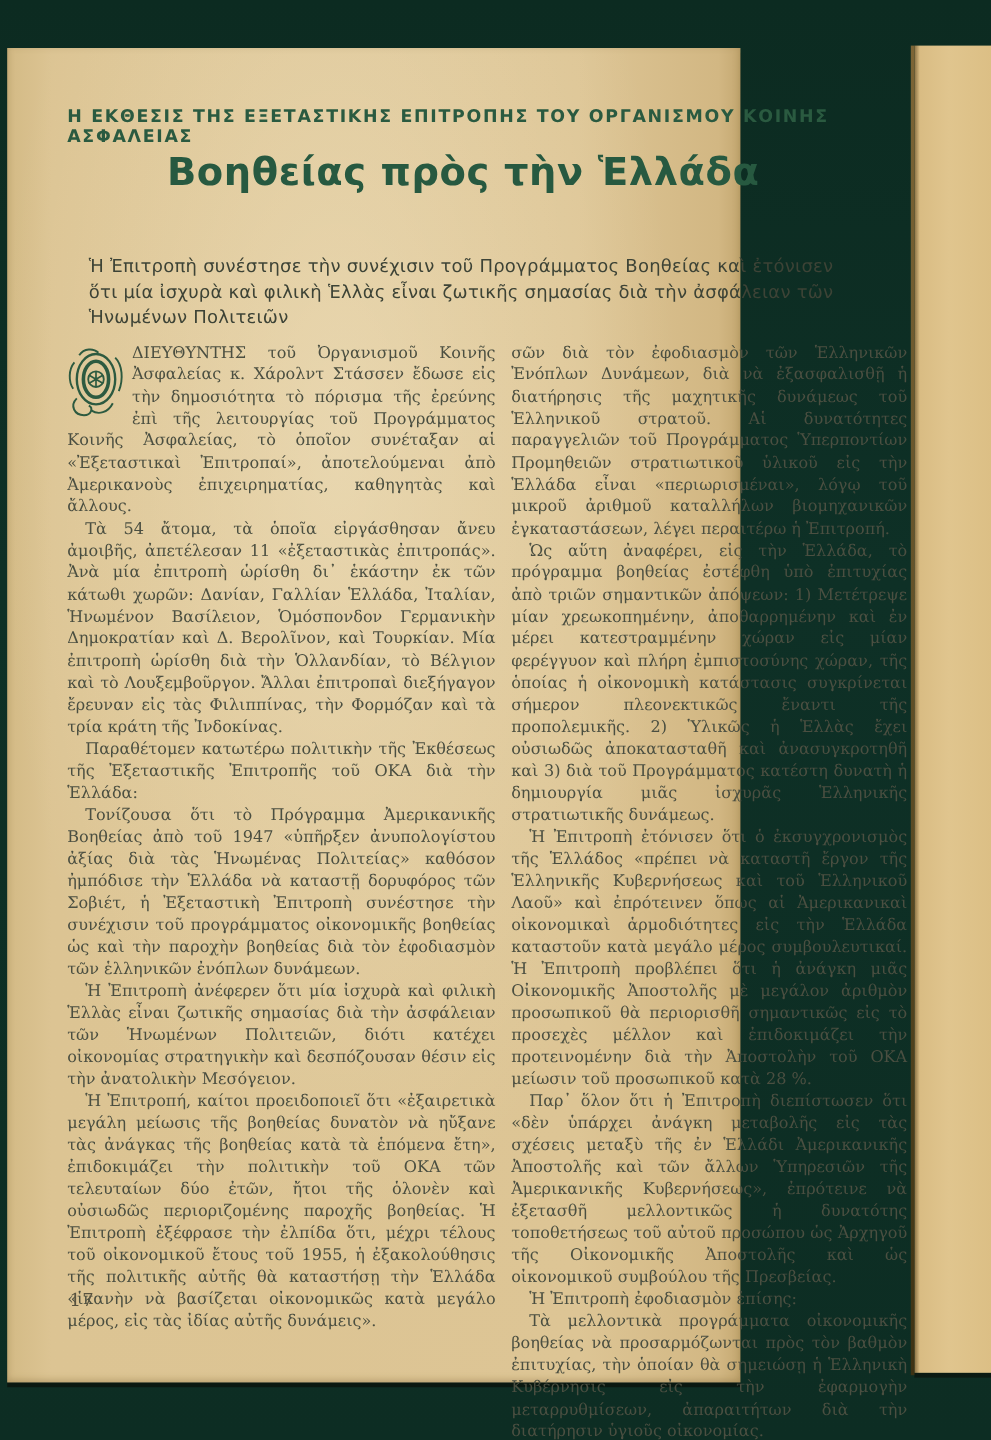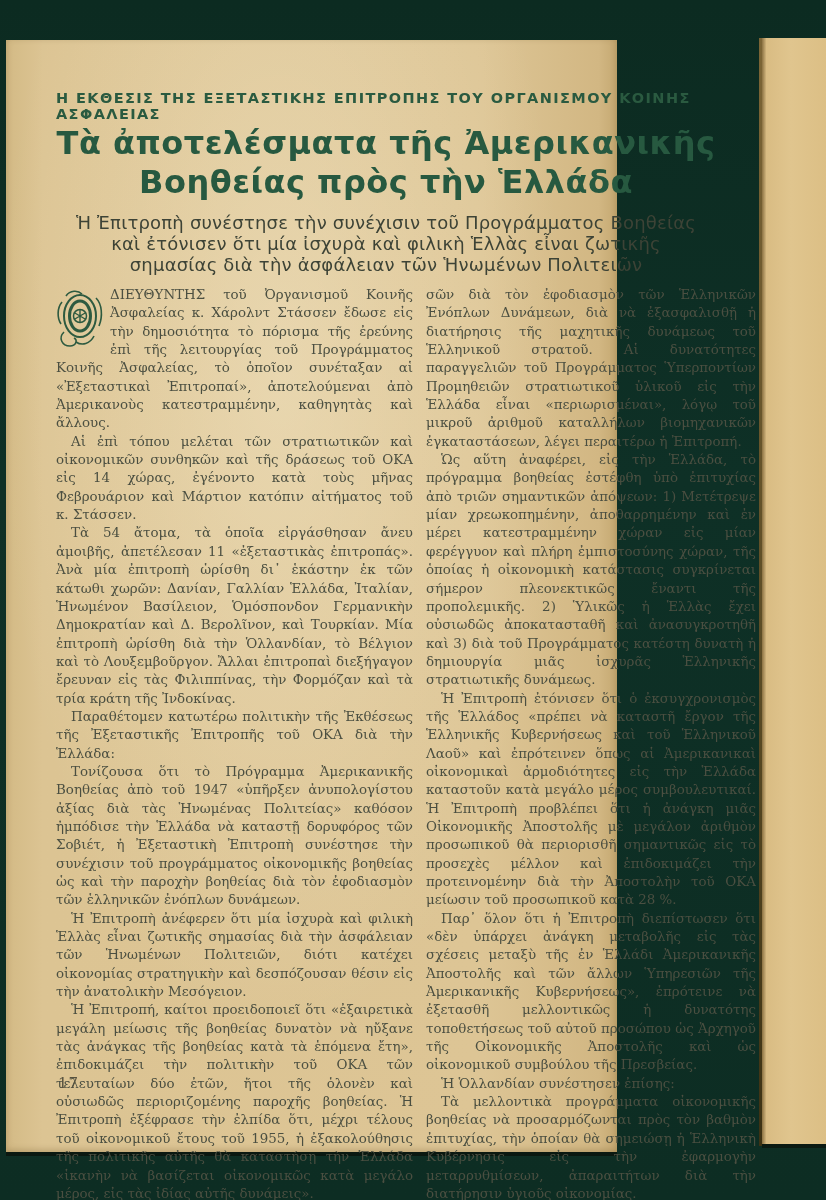--- a/index.html
+++ b/index.html
@@ -30,23 +30,23 @@
     position:absolute;left:50px;top:50px;width:670px;
     font-family:"DejaVu Sans", sans-serif;font-weight:bold;
     font-size:14.5px;letter-spacing:1.4px;color:#2a5a40;
   }
   .title{
     position:absolute;left:30px;top:84px;width:700px;text-align:center;
     font-family:"DejaVu Sans", sans-serif;font-weight:bold;color:#275940;
     font-size:32px;line-height:39px;letter-spacing:.5px;
   }
   .subtitle{
-    position:absolute;left:68px;top:172px;width:624px;text-align:center;
+    position:absolute;left:68px;top:172px;width:624px;text-align:left;
     font-family:"DejaVu Sans", sans-serif;color:#3d4336;
-    font-size:18px;line-height:21px;letter-spacing:.2px;
+    font-size:15px;line-height:21px;letter-spacing:.2px;
   }
   .columns{
     position:absolute;left:50px;top:246px;width:700px;display:flex;gap:13px;
   }
   .col{color:#4b4f41;font-size:13.4px;line-height:18.35px;text-align:justify;}
   .col-left{width:357px;}
   .col-right{width:330px;}
   .col p{margin:0;text-indent:15px;}
   .col p.noindent{text-indent:0;}
   .dropcap{
@@ -61,21 +61,20 @@
 <body>
 
 <div class="next-page-edge"></div>
 <div class="crease"></div>
 
 <div class="page">
 
   <div class="kicker">Η ΕΚΘΕΣΙΣ ΤΗΣ ΕΞΕΤΑΣΤΙΚΗΣ ΕΠΙΤΡΟΠΗΣ ΤΟΥ ΟΡΓΑΝΙΣΜΟΥ ΚΟΙΝΗΣ ΑΣΦΑΛΕΙΑΣ</div>
 
   <div class="title">
-    <div>Τὰ ἀποτελέσματα τῆς Ἀμερικανικῆς</div>
     <div>Βοηθείας πρὸς τὴν Ἑλλάδα</div>
   </div>
 
   <div class="subtitle">Ἡ Ἐπιτροπὴ συνέστησε τὴν συνέχισιν τοῦ Προγράμματος Βοηθείας καὶ ἐτόνισεν ὅτι μία ἰσχυρὰ καὶ φιλικὴ Ἑλλὰς εἶναι ζωτικῆς σημασίας διὰ τὴν ἀσφάλειαν τῶν Ἡνωμένων Πολιτειῶν</div>
 
   <div class="columns">
 
     <div class="col col-left">
       <p class="noindent">
         <span class="dropcap">
@@ -83,37 +82,36 @@
             <g fill="none" stroke="#2d5a40" stroke-width="2">
               <path d="M6 14 C1 20,1 30,5 36 M8 44 C2 50,6 58,14 58 C20 58,22 52,18 50" stroke-width="1.6"></path>
               <path d="M40 10 C46 16,47 28,43 38" stroke-width="1.6"></path>
               <ellipse cx="24" cy="28" rx="16" ry="21"></ellipse>
               <ellipse cx="24" cy="28" rx="10.5" ry="15" stroke-width="3"></ellipse>
               <circle cx="24" cy="28" r="6.5" stroke-width="1.5"></circle>
               <path d="M24 21.5 L24 34.5 M18 24.5 L30 31.5 M18 31.5 L30 24.5" stroke-width="1.4"></path>
               <path d="M10 8 C14 2,22 2,26 6 M38 48 C34 56,26 58,20 54" stroke-width="1.6"></path>
             </g>
           </svg>
-        </span><span>ΔΙΕΥΘΥΝΤΗΣ τοῦ Ὀργανισμοῦ Κοινῆς Ἀσφαλείας κ. Χάρολντ Στάσσεν ἔδωσε εἰς τὴν δημοσιότητα τὸ πόρισμα τῆς ἐρεύνης ἐπὶ τῆς λειτουργίας τοῦ Προγράμματος Κοινῆς Ἀσφαλείας, τὸ ὁποῖον συνέταξαν αἱ «Ἐξεταστικαὶ Ἐπιτροπαί», ἀποτελούμεναι ἀπὸ Ἀμερικανοὺς κατεστραμμένην, καθηγητὰς καὶ ἄλλους.</span>
+        </span><span>ΔΙΕΥΘΥΝΤΗΣ τοῦ Ὀργανισμοῦ Κοινῆς Ἀσφαλείας κ. Χάρολντ Στάσσεν ἔδωσε εἰς τὴν δημοσιότητα τὸ πόρισμα τῆς ἐρεύνης ἐπὶ τῆς λειτουργίας τοῦ Προγράμματος Κοινῆς Ἀσφαλείας, τὸ ὁποῖον συνέταξαν αἱ «Ἐξεταστικαὶ Ἐπιτροπαί», ἀποτελούμεναι ἀπὸ Ἀμερικανοὺς ἐπιχειρηματίας, καθηγητὰς καὶ ἄλλους.</span>
       </p>
-      <p>Αἱ ἐπὶ τόπου μελέται τῶν στρατιωτικῶν καὶ οἰκονομικῶν συνθηκῶν καὶ τῆς δράσεως τοῦ ΟΚΑ εἰς 14 χώρας, ἐγένοντο κατὰ τοὺς μῆνας Φεβρουάριον καὶ Μάρτιον κατόπιν αἰτήματος τοῦ κ. Στάσσεν.</p>
       <p>Τὰ 54 ἄτομα, τὰ ὁποῖα εἰργάσθησαν ἄνευ ἀμοιβῆς, ἀπετέλεσαν 11 «ἐξεταστικὰς ἐπιτροπάς». Ἀνὰ μία ἐπιτροπὴ ὡρίσθη δι᾽ ἑκάστην ἐκ τῶν κάτωθι χωρῶν: Δανίαν, Γαλλίαν Ἑλλάδα, Ἰταλίαν, Ἡνωμένον Βασίλειον, Ὁμόσπονδον Γερμανικὴν Δημοκρατίαν καὶ Δ. Βερολῖνον, καὶ Τουρκίαν. Μία ἐπιτροπὴ ὡρίσθη διὰ τὴν Ὁλλανδίαν, τὸ Βέλγιον καὶ τὸ Λουξεμβοῦργον. Ἄλλαι ἐπιτροπαὶ διεξήγαγον ἔρευναν εἰς τὰς Φιλιππίνας, τὴν Φορμόζαν καὶ τὰ τρία κράτη τῆς Ἰνδοκίνας.</p>
       <p>Παραθέτομεν κατωτέρω πολιτικὴν τῆς Ἐκθέσεως τῆς Ἐξεταστικῆς Ἐπιτροπῆς τοῦ ΟΚΑ διὰ τὴν Ἑλλάδα:</p>
       <p>Τονίζουσα ὅτι τὸ Πρόγραμμα Ἀμερικανικῆς Βοηθείας ἀπὸ τοῦ 1947 «ὑπῆρξεν ἀνυπολογίστου ἀξίας διὰ τὰς Ἡνωμένας Πολιτείας» καθόσον ἠμπόδισε τὴν Ἑλλάδα νὰ καταστῇ δορυφόρος τῶν Σοβιέτ, ἡ Ἐξεταστικὴ Ἐπιτροπὴ συνέστησε τὴν συνέχισιν τοῦ προγράμματος οἰκονομικῆς βοηθείας ὡς καὶ τὴν παροχὴν βοηθείας διὰ τὸν ἐφοδιασμὸν τῶν ἑλληνικῶν ἐνόπλων δυνάμεων.</p>
       <p>Ἡ Ἐπιτροπὴ ἀνέφερεν ὅτι μία ἰσχυρὰ καὶ φιλικὴ Ἑλλὰς εἶναι ζωτικῆς σημασίας διὰ τὴν ἀσφάλειαν τῶν Ἡνωμένων Πολιτειῶν, διότι κατέχει οἰκονομίας στρατηγικὴν καὶ δεσπόζουσαν θέσιν εἰς τὴν ἀνατολικὴν Μεσόγειον.</p>
       <p>Ἡ Ἐπιτροπή, καίτοι προειδοποιεῖ ὅτι «ἐξαιρετικὰ μεγάλη μείωσις τῆς βοηθείας δυνατὸν νὰ ηὔξανε τὰς ἀνάγκας τῆς βοηθείας κατὰ τὰ ἑπόμενα ἔτη», ἐπιδοκιμάζει τὴν πολιτικὴν τοῦ ΟΚΑ τῶν τελευταίων δύο ἐτῶν, ἤτοι τῆς ὁλονὲν καὶ οὐσιωδῶς περιοριζομένης παροχῆς βοηθείας. Ἡ Ἐπιτροπὴ ἐξέφρασε τὴν ἐλπίδα ὅτι, μέχρι τέλους τοῦ οἰκονομικοῦ ἔτους τοῦ 1955, ἡ ἐξακολούθησις τῆς πολιτικῆς αὐτῆς θὰ καταστήσῃ τὴν Ἑλλάδα «ἱκανὴν νὰ βασίζεται οἰκονομικῶς κατὰ μεγάλο μέρος, εἰς τὰς ἰδίας αὐτῆς δυνάμεις».</p>
 
     </div>
 
     <div class="col col-right">
       <p class="noindent">σῶν διὰ τὸν ἐφοδιασμὸν τῶν Ἑλληνικῶν Ἐνόπλων Δυνάμεων, διὰ νὰ ἐξασφαλισθῇ ἡ διατήρησις τῆς μαχητικῆς δυνάμεως τοῦ Ἑλληνικοῦ στρατοῦ. Αἱ δυνατότητες παραγγελιῶν τοῦ Προγράμματος Ὑπερποντίων Προμηθειῶν στρατιωτικοῦ ὑλικοῦ εἰς τὴν Ἑλλάδα εἶναι «περιωρισμέναι», λόγῳ τοῦ μικροῦ ἀριθμοῦ καταλλήλων βιομηχανικῶν ἐγκαταστάσεων, λέγει περαιτέρω ἡ Ἐπιτροπή.</p>
       <p>Ὡς αὕτη ἀναφέρει, εἰς τὴν Ἑλλάδα, τὸ πρόγραμμα βοηθείας ἐστέφθη ὑπὸ ἐπιτυχίας ἀπὸ τριῶν σημαντικῶν ἀπόψεων: 1) Μετέτρεψε μίαν χρεωκοπημένην, ἀποθαρρημένην καὶ ἐν μέρει κατεστραμμένην χώραν εἰς μίαν φερέγγυον καὶ πλήρη ἐμπιστοσύνης χώραν, τῆς ὁποίας ἡ οἰκονομικὴ κατάστασις συγκρίνεται σήμερον πλεονεκτικῶς ἔναντι τῆς προπολεμικῆς. 2) Ὑλικῶς ἡ Ἑλλὰς ἔχει οὐσιωδῶς ἀποκατασταθῆ καὶ ἀνασυγκροτηθῆ καὶ 3) διὰ τοῦ Προγράμματος κατέστη δυνατὴ ἡ δημιουργία μιᾶς ἰσχυρᾶς Ἑλληνικῆς στρατιωτικῆς δυνάμεως.</p>
       <p>Ἡ Ἐπιτροπὴ ἐτόνισεν ὅτι ὁ ἐκσυγχρονισμὸς τῆς Ἑλλάδος «πρέπει νὰ καταστῆ ἔργον τῆς Ἑλληνικῆς Κυβερνήσεως καὶ τοῦ Ἑλληνικοῦ Λαοῦ» καὶ ἐπρότεινεν ὅπως αἱ Ἀμερικανικαὶ οἰκονομικαὶ ἁρμοδιότητες εἰς τὴν Ἑλλάδα καταστοῦν κατὰ μεγάλο μέρος συμβουλευτικαί. Ἡ Ἐπιτροπὴ προβλέπει ὅτι ἡ ἀνάγκη μιᾶς Οἰκονομικῆς Ἀποστολῆς μὲ μεγάλον ἀριθμὸν προσωπικοῦ θὰ περιορισθῆ σημαντικῶς εἰς τὸ προσεχὲς μέλλον καὶ ἐπιδοκιμάζει τὴν προτεινομένην διὰ τὴν Ἀποστολὴν τοῦ ΟΚΑ μείωσιν τοῦ προσωπικοῦ κατὰ 28 %.</p>
       <p>Παρ᾽ ὅλον ὅτι ἡ Ἐπιτροπὴ διεπίστωσεν ὅτι «δὲν ὑπάρχει ἀνάγκη μεταβολῆς εἰς τὰς σχέσεις μεταξὺ τῆς ἐν Ἑλλάδι Ἀμερικανικῆς Ἀποστολῆς καὶ τῶν ἄλλων Ὑπηρεσιῶν τῆς Ἀμερικανικῆς Κυβερνήσεως», ἐπρότεινε νὰ ἐξετασθῆ μελλοντικῶς ἡ δυνατότης τοποθετήσεως τοῦ αὐτοῦ προσώπου ὡς Ἀρχηγοῦ τῆς Οἰκονομικῆς Ἀποστολῆς καὶ ὡς οἰκονομικοῦ συμβούλου τῆς Πρεσβείας.</p>
-      <p>Ἡ Ὁλλανδίαν συνέστησεν ἐπίσης:</p>
+      <p>Ἡ Ἐπιτροπὴ ἐφοδιασμὸν ἐπίσης:</p>
       <p>Τὰ μελλοντικὰ προγράμματα οἰκονομικῆς βοηθείας νὰ προσαρμόζωνται πρὸς τὸν βαθμὸν ἐπιτυχίας, τὴν ὁποίαν θὰ σημειώσῃ ἡ Ἑλληνικὴ Κυβέρνησις εἰς τὴν ἐφαρμογὴν μεταρρυθμίσεων, ἀπαραιτήτων διὰ τὴν διατήρησιν ὑγιοῦς οἰκονομίας.</p>
 
     </div>
 
   </div>
 
   <div class="pageno">17</div>
 
 </div>
 

